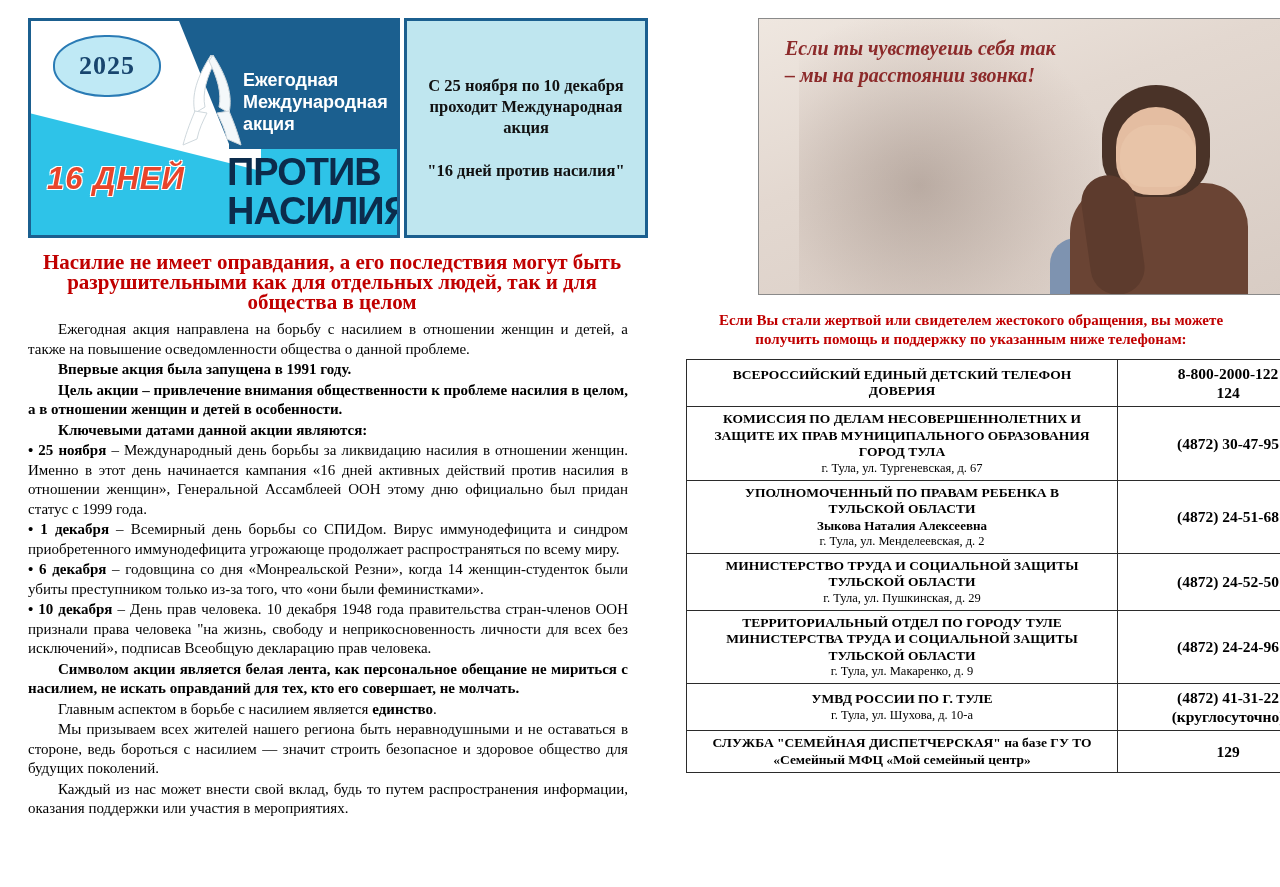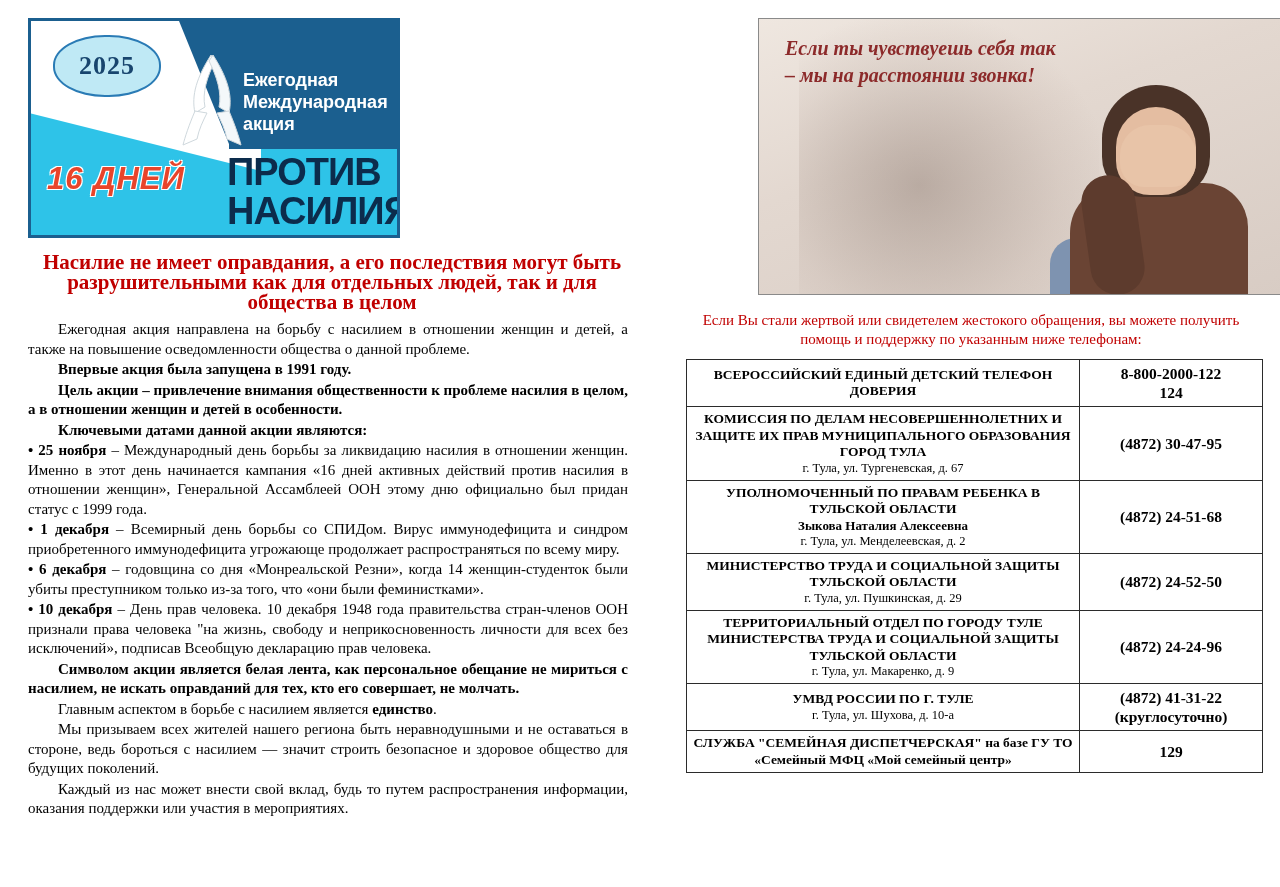--- a/index.html
+++ b/index.html
@@ -286,33 +286,33 @@
     width: 120px;
     height: 56px;
     background: #7e93b0;
     border-radius: 26px 10px 0 0;
   }
   .victim-note {
     margin-top: 16px;
     width: 570px;
     text-align: center;
     color: #c00000;
-    font-weight: normal;
+    font-weight: bold;
     font-size: 15px;
     line-height: 19px;
   }
   table.contacts {
     margin-top: 10px;
     width: 570px;
     border-collapse: collapse;
     table-layout: fixed;
   }
   table.contacts td {
     border: 1px solid #2b2b2b;
-    padding: 4px 1px;
+    padding: 4px 20px;
     vertical-align: middle;
     text-align: center;
   }
   td.org {
     width: 390px;
     font-weight: bold;
     font-size: 13.5px;
     line-height: 16.5px;
   }
   td.phone {
@@ -363,20 +363,24 @@
         </div>
 
         <div class="days-badge">16 ДНЕЙ</div>
 
         <div class="against-violence">
           <div>ПРОТИВ</div>
           <div>НАСИЛИЯ</div>
         </div>
       </div>
 
+      <div class="banner-right">
+        <p>С 25 ноября по 10 декабря проходит Международная акция</p>
+        <p class="second">"16 дней против насилия"</p>
+      </div>
     </div>
 
     <div class="lead-red">Насилие не имеет оправдания, а его последствия могут быть разрушительными как для отдельных людей, так и для общества в целом</div>
 
     <div class="body-text">
       <p class="indent">Ежегодная акция направлена на борьбу с насилием в отношении женщин и детей, а также на повышение осведомленности общества о данной проблеме.</p>
       <p class="indent b">Впервые акция была запущена в 1991 году.</p>
       <p class="indent b">Цель акции – привлечение внимания общественности к проблеме насилия в целом, а в отношении женщин и детей в особенности.</p>
       <p class="indent b">Ключевыми датами данной акции являются:</p>
 

